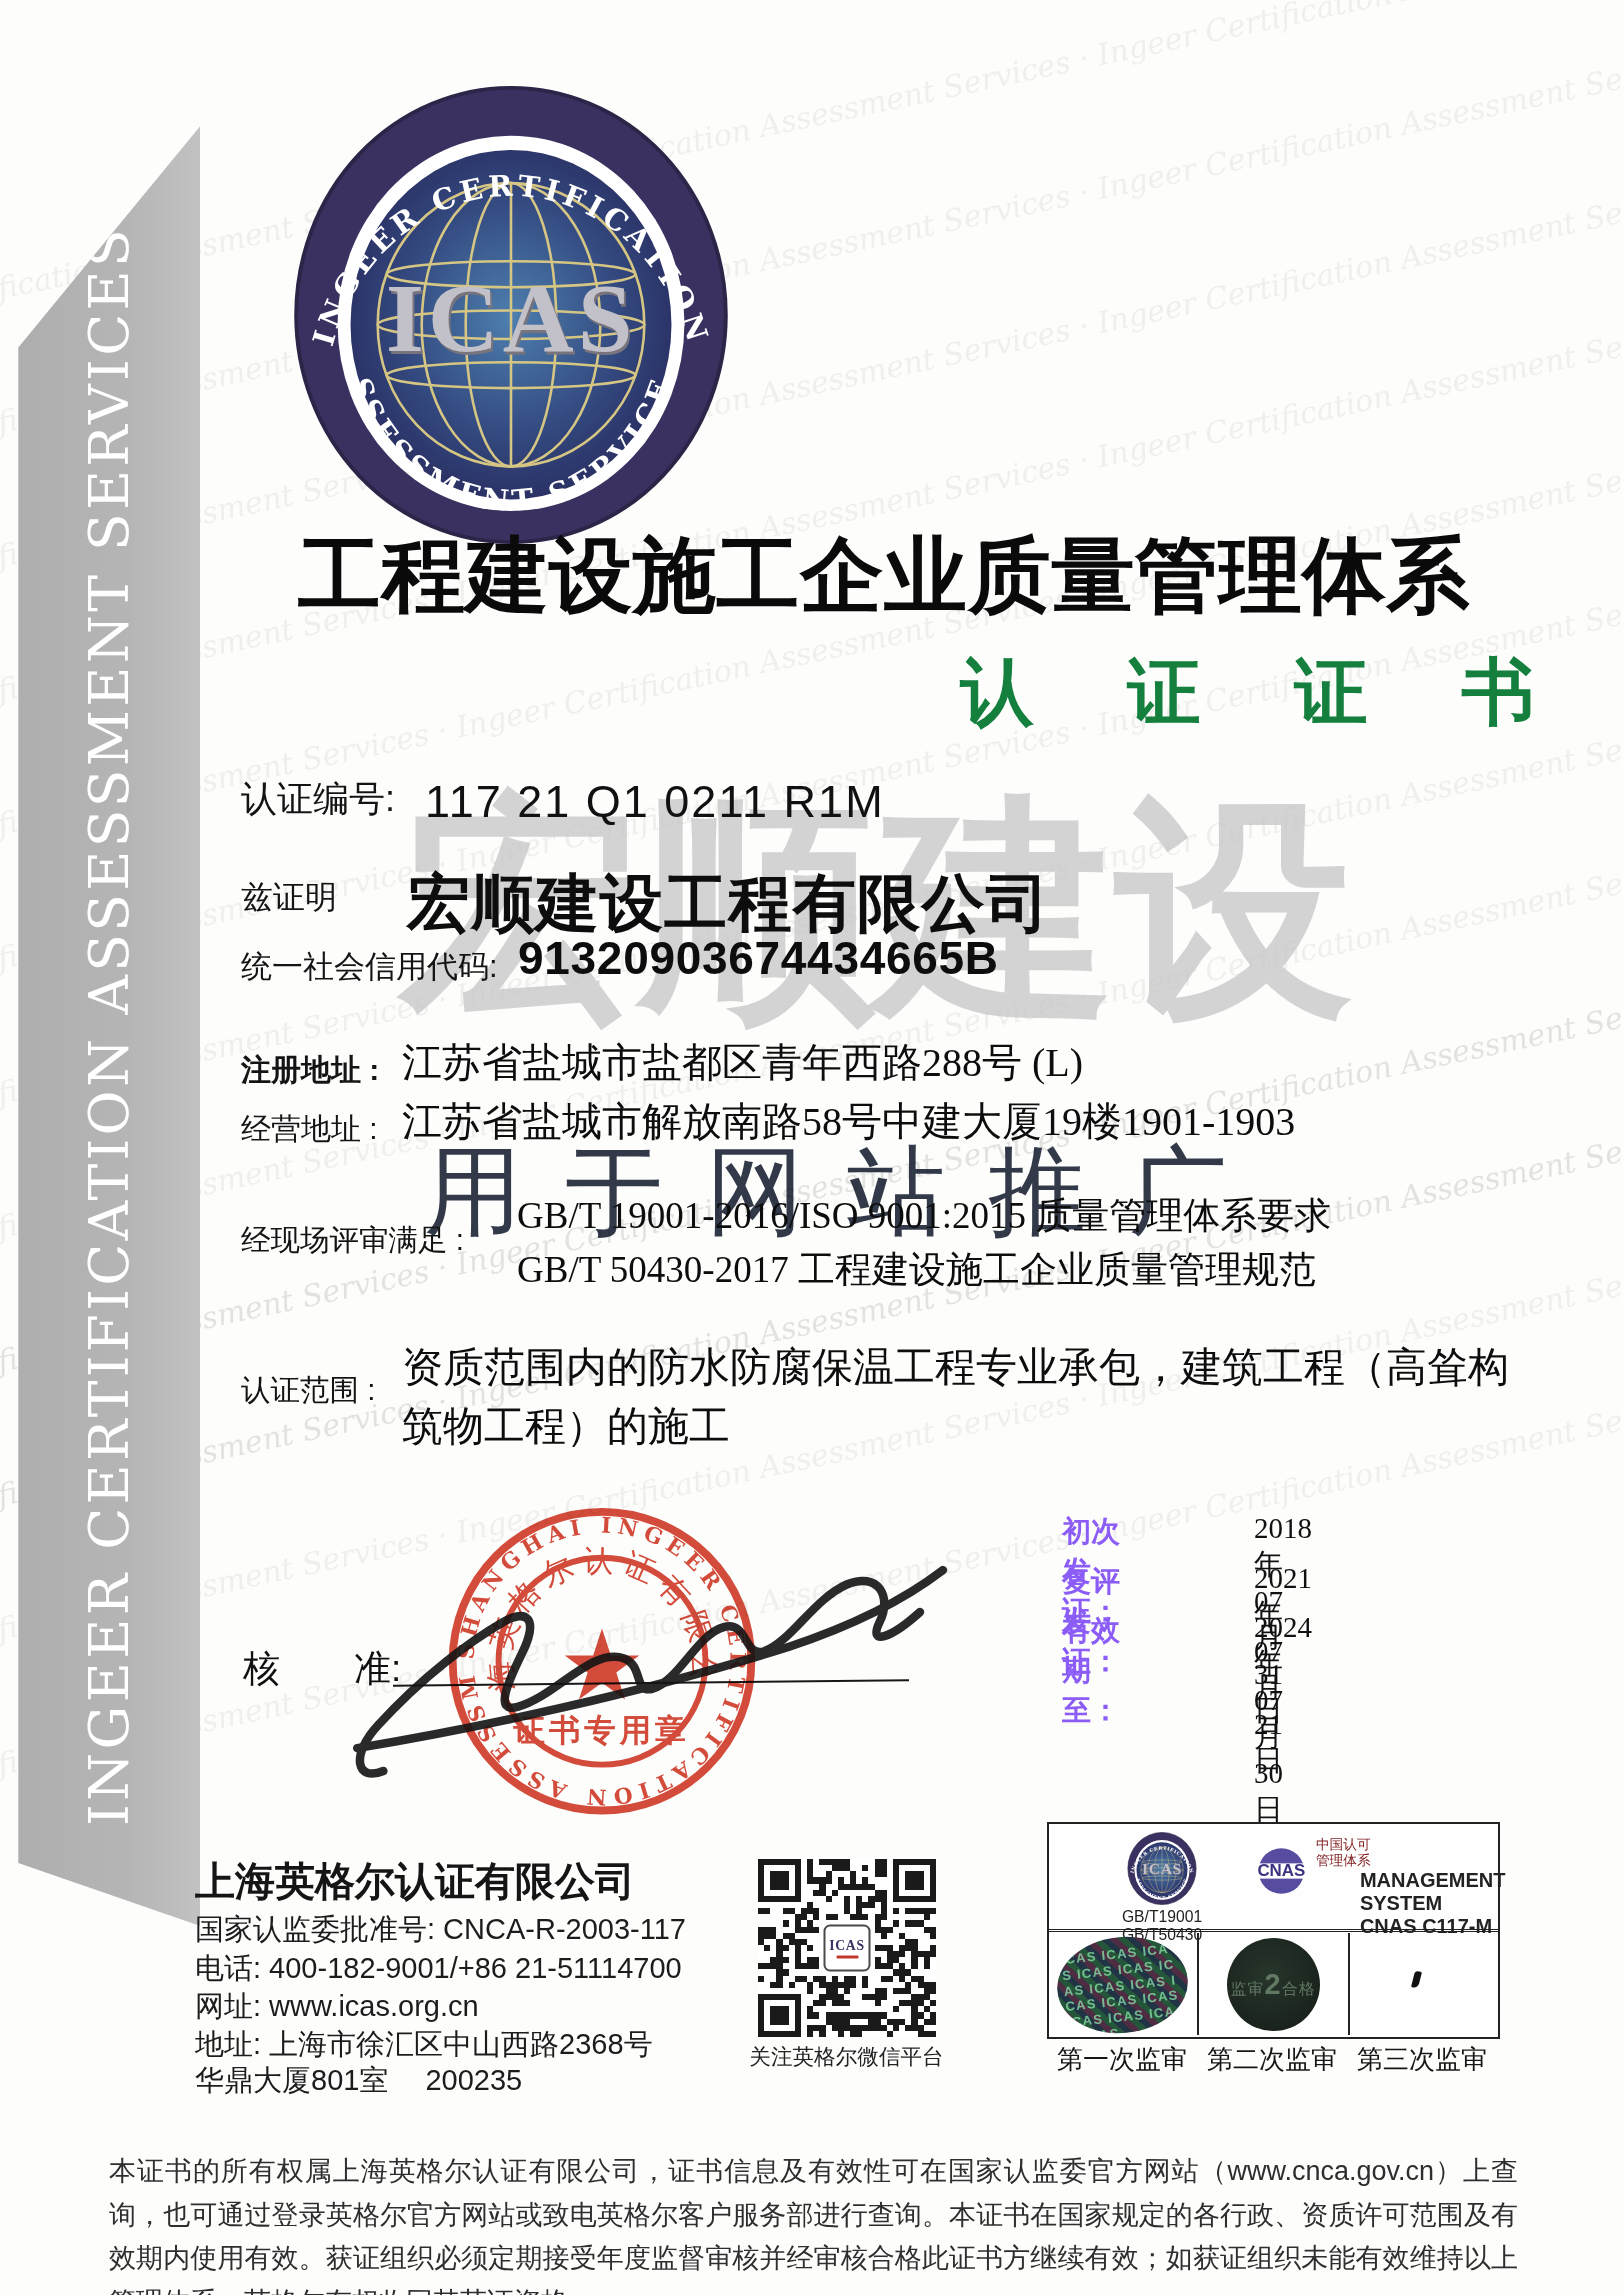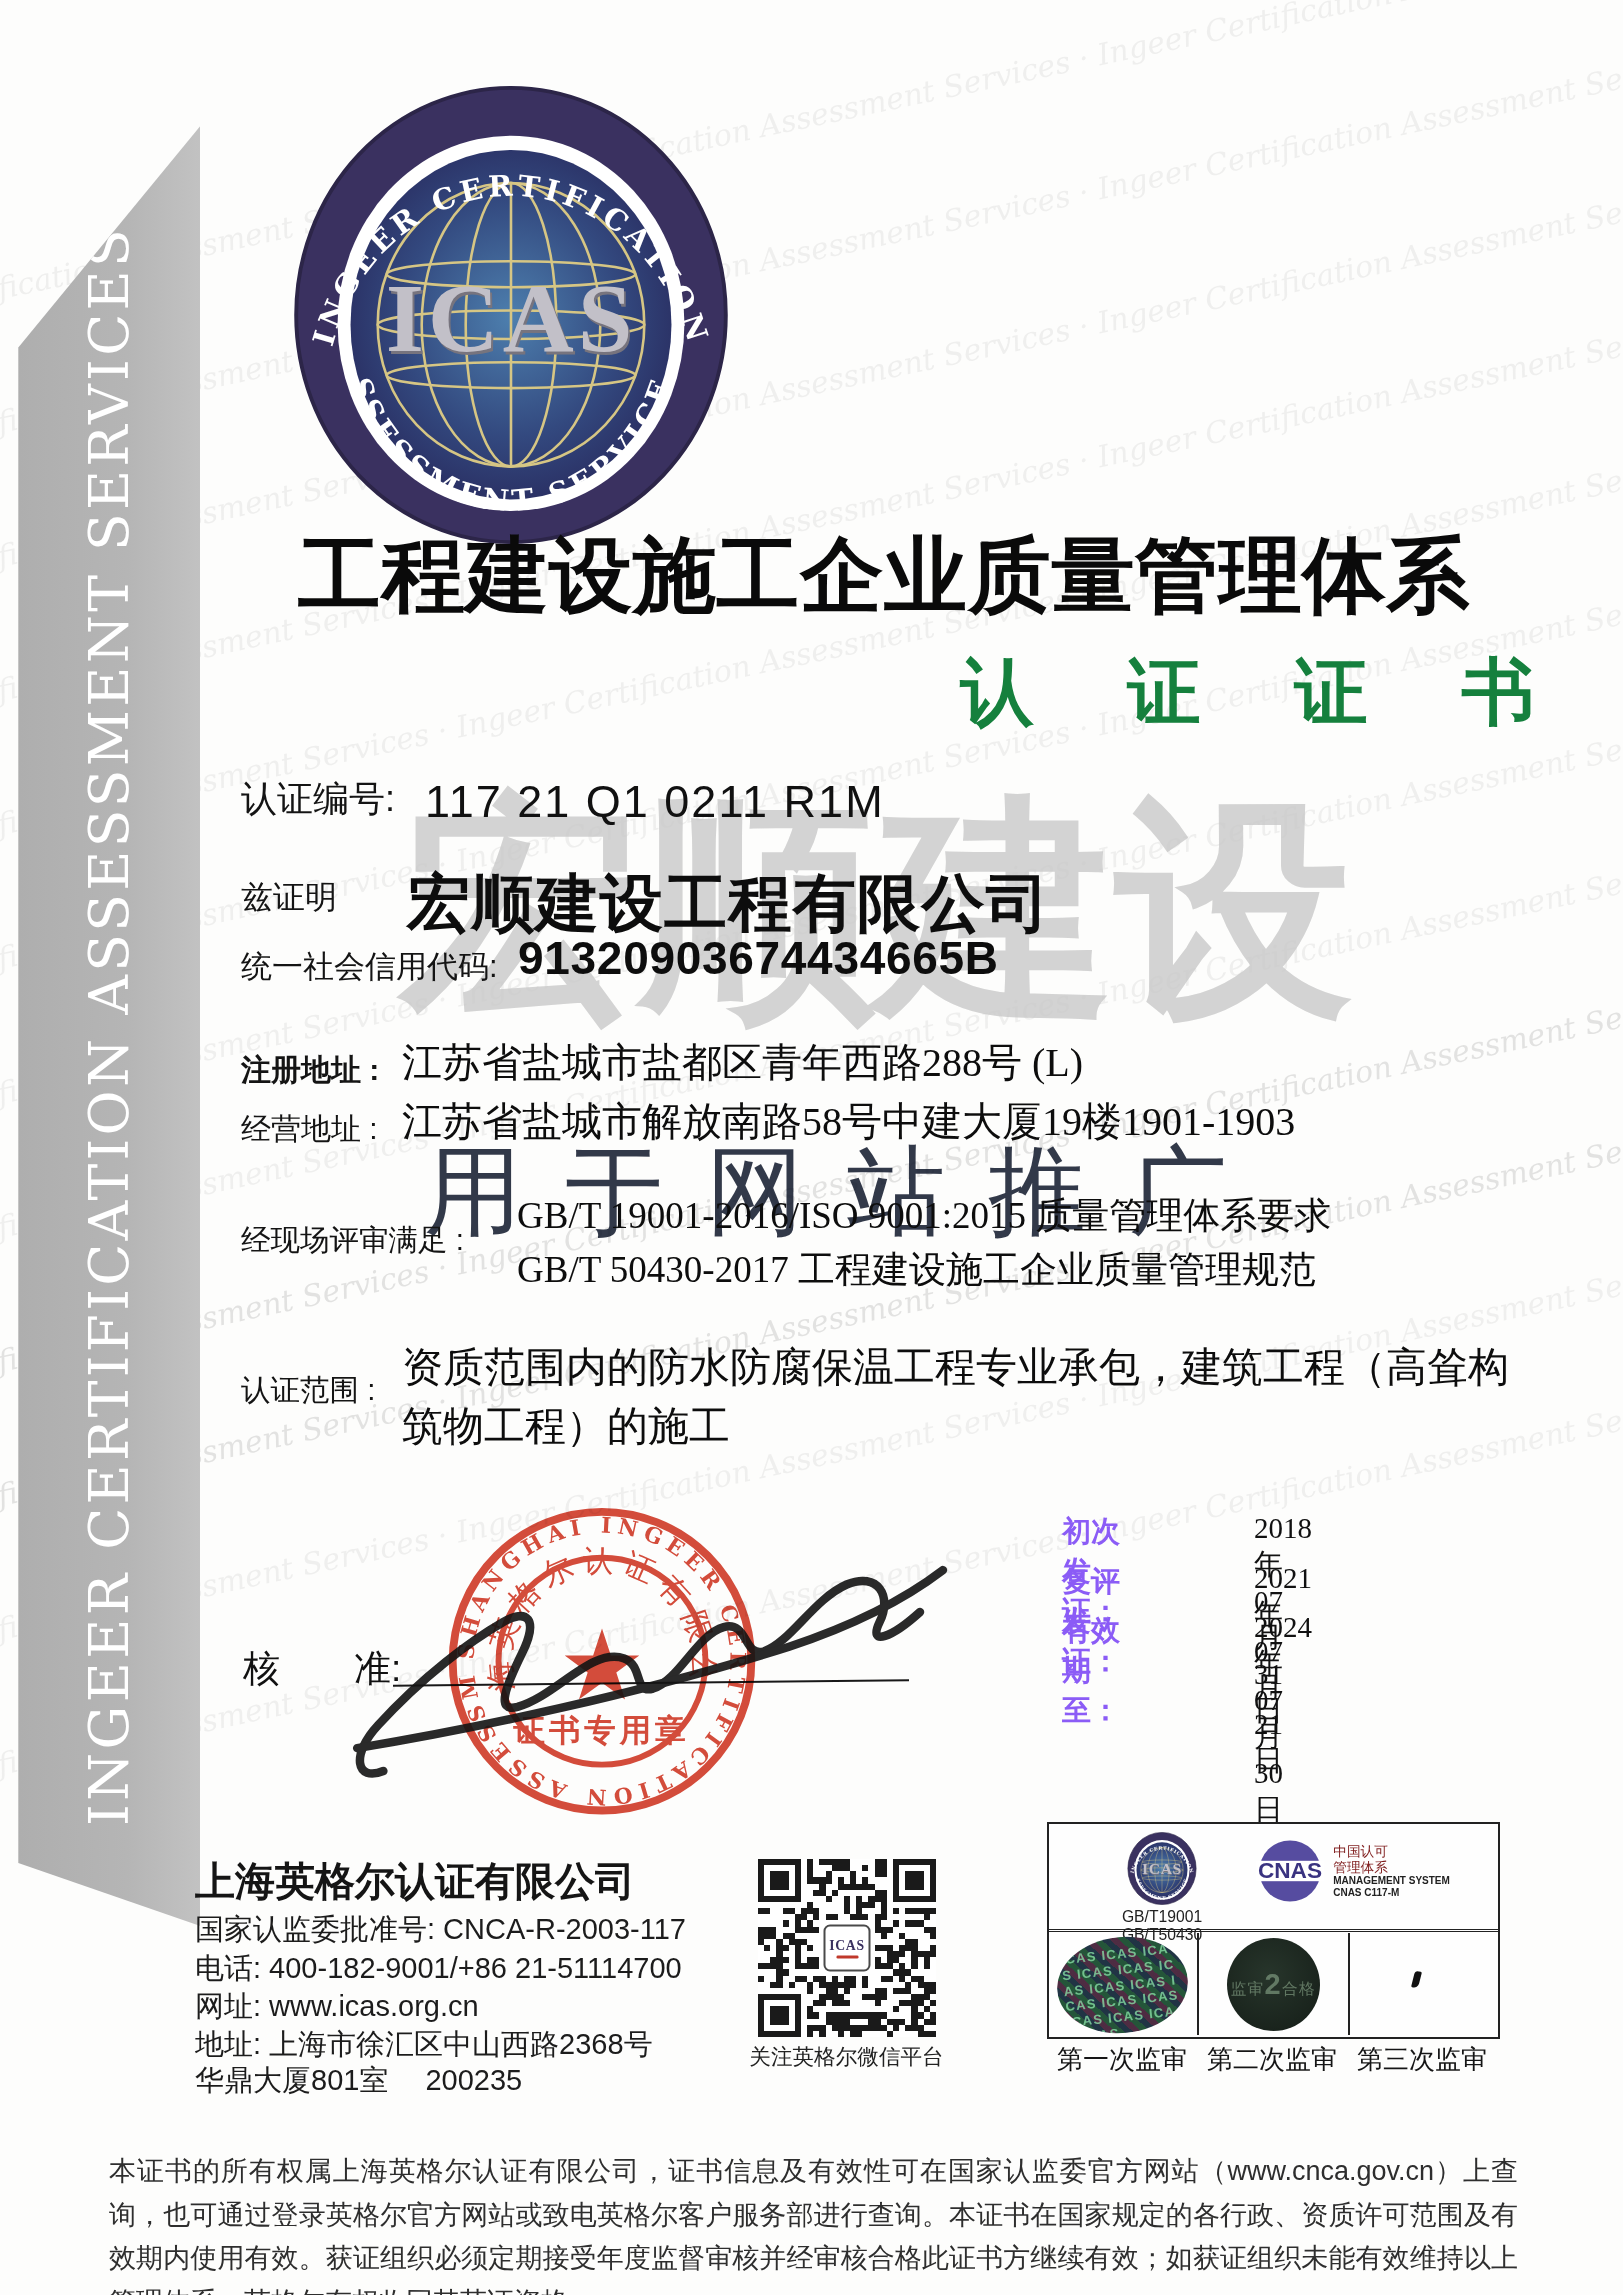--- a/index.html
+++ b/index.html
@@ -85,21 +85,21 @@
   .marks-row1{position:absolute;left:0;top:0;width:100%;height:105px;border-bottom:3.9px double #222;}
   .marks-row2{position:absolute;left:0;top:109px;width:100%;height:102px;display:flex;}
   .marks-cell{flex:1;position:relative;border-right:2px solid #222;}
   .marks-cell:last-child{border-right:none;}
   .icas-mini{position:absolute;left:77px;top:7.9px;width:72px;height:73px;}
   .icas-mini-caption{position:absolute;left:31px;top:84px;width:164px;text-align:center;font-size:15.7px;color:#222;}
   .cnas-group{position:absolute;left:207px;top:13px;display:flex;gap:9.2px;}
   .cnas-emblem{width:68px;height:68px;}
   .cnas-text{display:flex;flex-direction:column;justify-content:center;line-height:1.15;}
   .cnas-cn{font-size:13.7px;color:#7f1d1d;}
-  .cnas-en{font-size:10px;font-weight:700;color:#222;}
+  .cnas-en{font-size:20px;font-weight:700;color:#222;margin-left:44px;}
   .sticker1{position:absolute;left:7.9px;top:3.9px;width:131px;height:96px;border-radius:50%;
             background:
               repeating-linear-gradient(48deg,rgba(208,70,160,.30) 0 5.9px,rgba(70,205,130,.30) 5.9px 11.8px,rgba(70,120,220,.22) 11.8px 17.7px),
               #16211a;
             overflow:hidden;transform:rotate(-6deg);}
   .sticker1-text{font-size:13px;line-height:15.7px;color:rgba(140,230,170,.75);font-weight:700;
                  word-break:break-all;padding:9.2px 6.5px;letter-spacing:1.3px;}
   .sticker2{position:absolute;left:27.5px;top:5.2px;width:93px;height:93px;border-radius:50%;
             background:radial-gradient(circle at 45% 40%,#27352b 0%,#1a241d 70%,#131a15 100%);
             display:flex;align-items:center;justify-content:center;}

